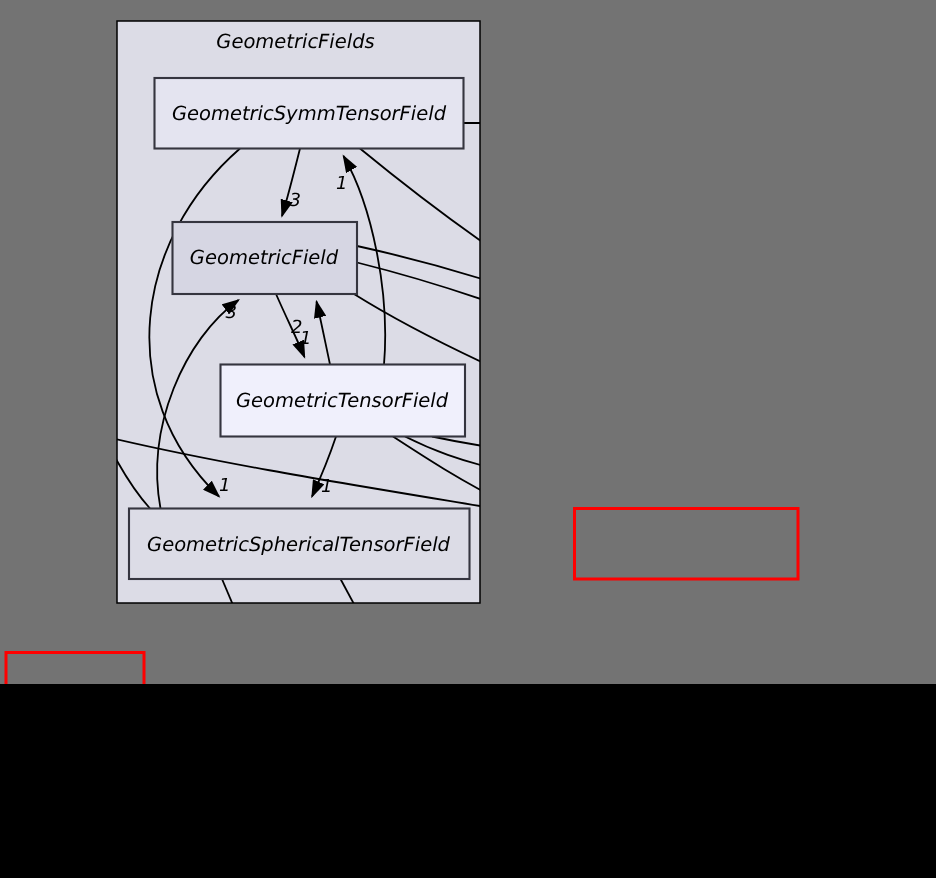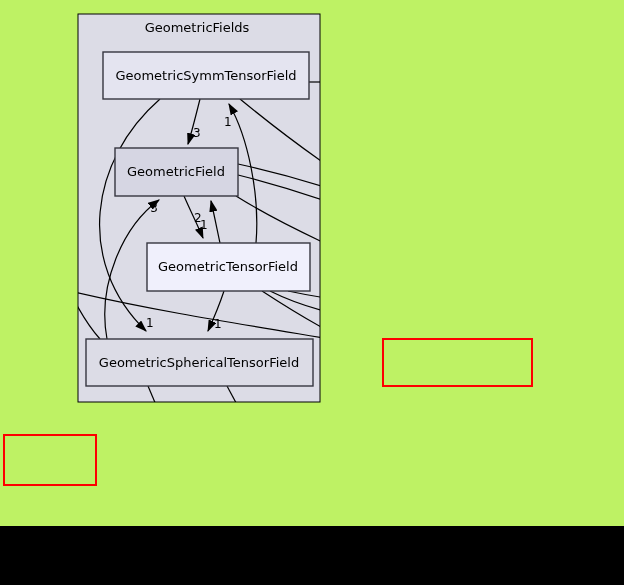--- a/index.html
+++ b/index.html
@@ -3,23 +3,24 @@
 <meta charset="utf-8">
 <style>
   html, body {
     margin: 0;
     padding: 0;
     background: #000000;
   }
   .stage {
     position: relative;
     width: 624px;
-    height: 526px;
-    background: #bef264;
+    height: 456px;
+    background: #737373;
     overflow: hidden;
+    font-style: italic;
   }
   svg {
     display: block;
   }
   text {
     font-family: "DejaVu Sans", sans-serif;
     fill: #000000;
   }
   .cluster-title { font-size: 13px; }
   .node-label    { font-size: 13px; }

